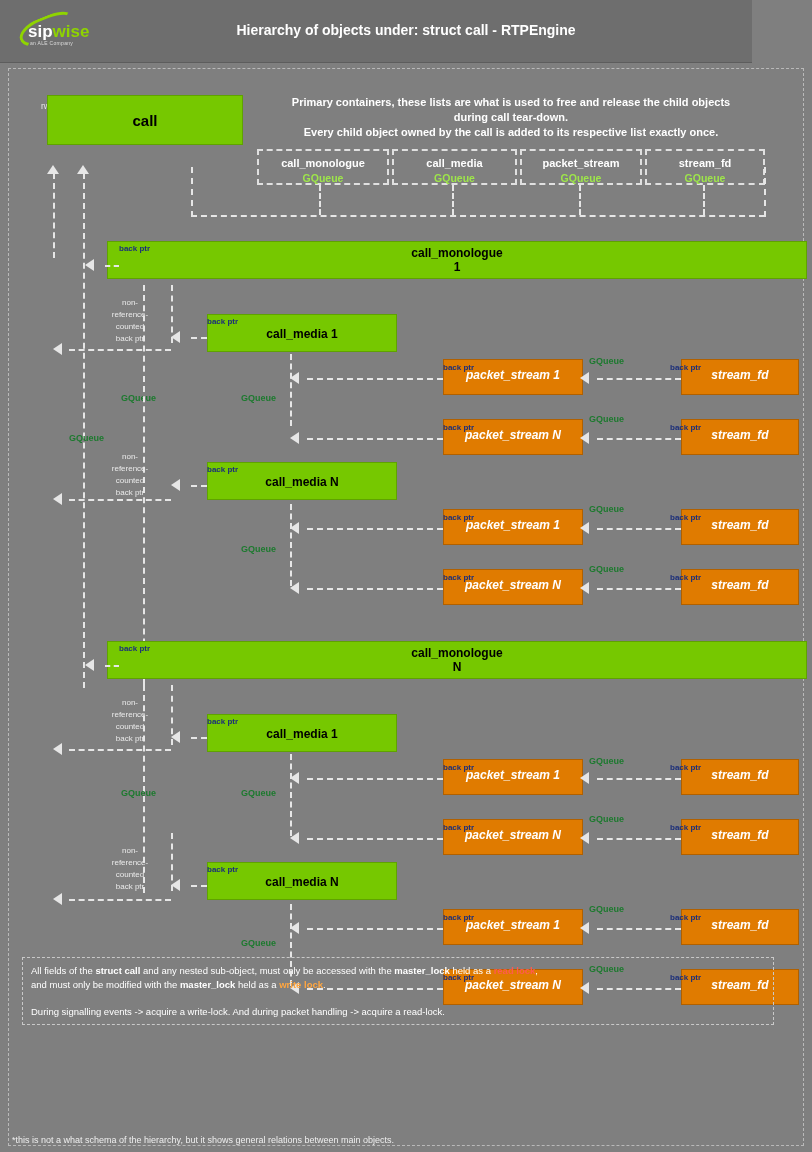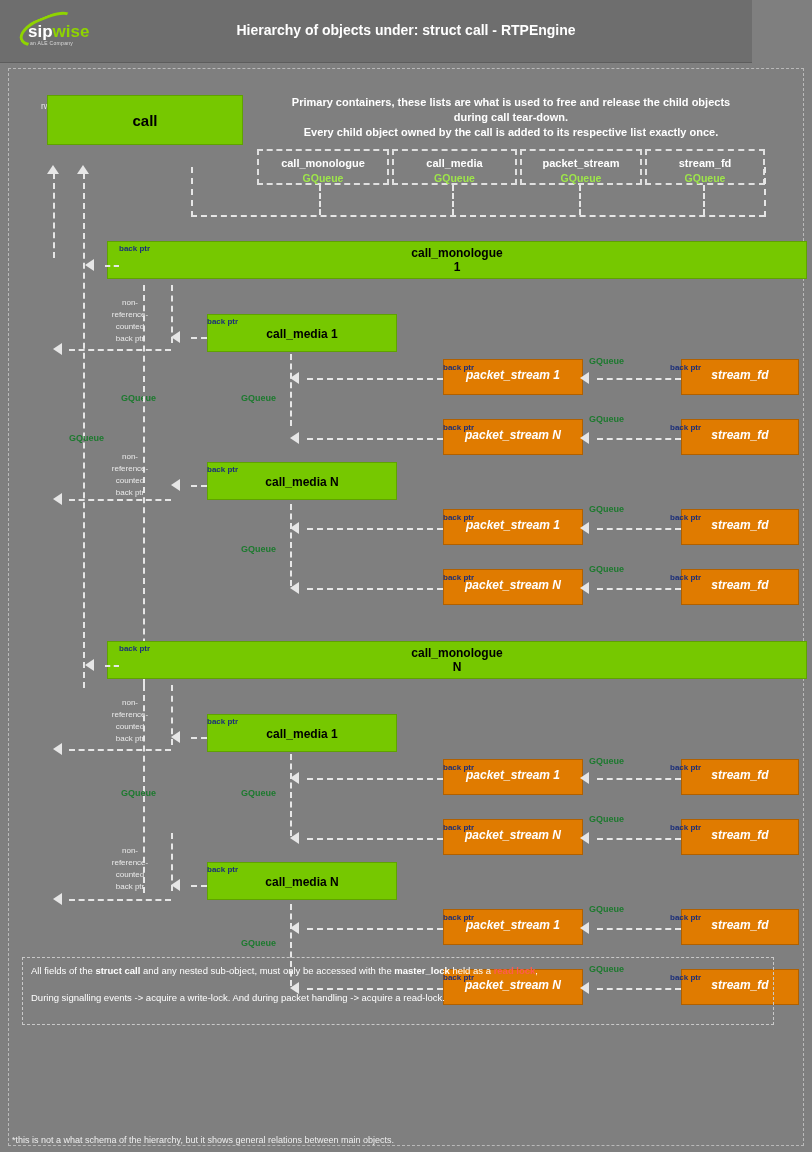--- a/index.html
+++ b/index.html
@@ -393,15 +393,18 @@
   <div class="label" style="left:661px;top:904px;">back ptr</div>
   <div class="arrow-l" style="left:571px;top:913px;"></div>
   <div class="dashline-h" style="left:588px;top:919px;width:84px;"></div>
   <div class="glabel" style="left:580px;top:895px;">GQueue</div>
 </div>
 
 <div class="footbox">
   <div>
     <span>All fields of the </span><b>struct call</b><span> and any nested sub-object, must only be accessed with the </span><b>master_lock</b><span> held as a </span><span class="redl">read lock</span><span>,</span>
   </div>
+  <div>
+    <span>and must only be modified with the </span><b>master_lock</b><span> held as a </span><span class="wl">write lock</span><span>.</span>
+  </div>
   <div style="margin-top:13px;">During signalling events -&gt; acquire a write-lock. And during packet handling -&gt; acquire a read-lock.</div>
 </div>
 <div class="footnote">*this is not a what schema of the hierarchy, but it shows general relations between main objects.</div>
 
 </body></html>

